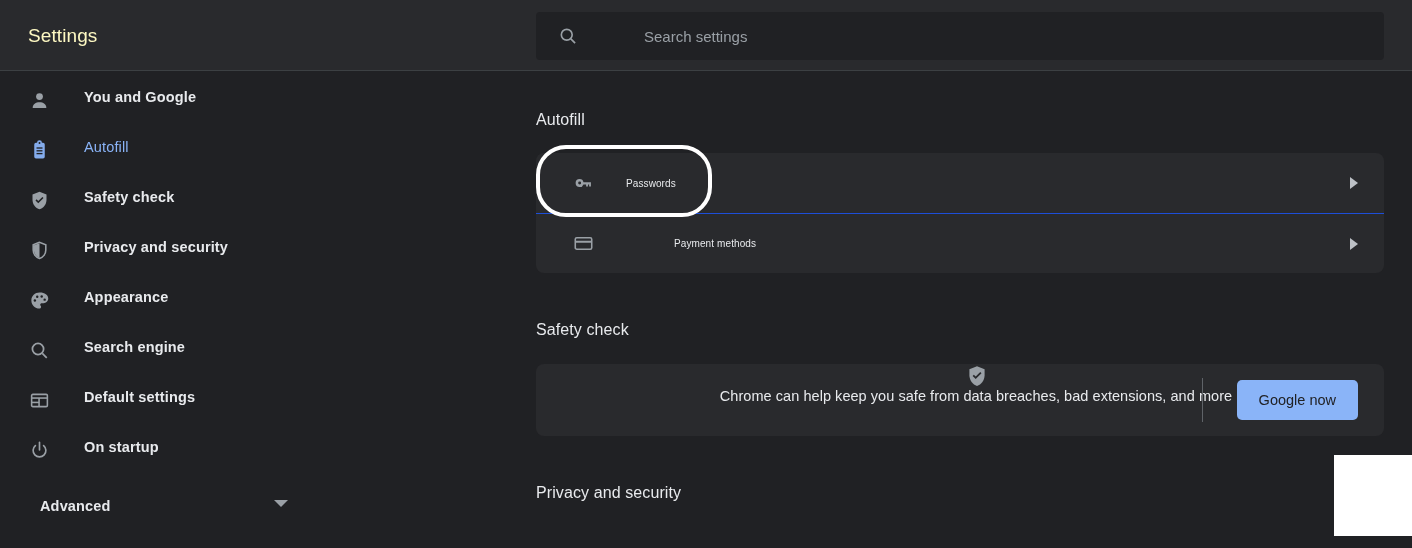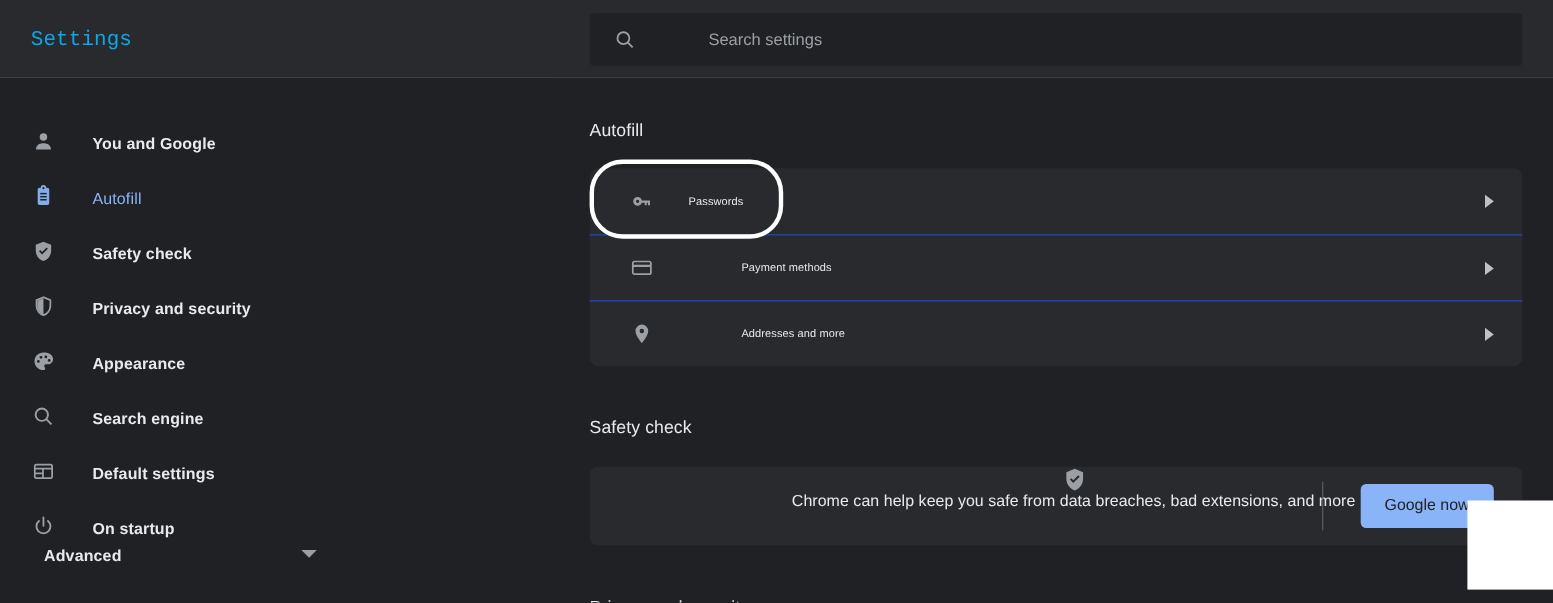--- a/index.html
+++ b/index.html
@@ -29,23 +29,22 @@
     border-bottom: 1px solid #3c4043;
     display: flex;
     align-items: center;
   }
 
   .settings-title {
     position: absolute;
     left: 28px;
     top: 25px;
     font-size: 19px;
-    color: #0ea5e9;
+    color: #fef9c3;
     letter-spacing: .1px;
-    font-family: Liberation Mono, monospace;
   }
 
   .searchbox {
     position: absolute;
     left: 536px;
     top: 12px;
     width: 848px;
     height: 48px;
     background: #202124;
     border-radius: 4px;
@@ -79,21 +78,21 @@
     top: 71px;
     width: 500px;
     height: 477px;
     background: #202124;
     padding-top: 18px;
   }
 
   .nav-item {
     position: relative;
     display: flex;
-    align-items: flex-end;
+    align-items: flex-start;
     height: 50px;
     padding-left: 28px;
     cursor: pointer;
   }
   .nav-icon {
     width: 22px;
     height: 22px;
     flex: 0 0 22px;
     color: #9aa0a6;
     display: flex;
@@ -416,29 +415,20 @@
         <span class="row-icon">
           <svg viewBox="0 0 24 24" width="21" height="21" fill="none" stroke="currentColor" stroke-width="1.8">
             <rect x="2.6" y="5.4" width="18.8" height="13.2" rx="1.8"></rect>
             <line x1="2.6" y1="10" x2="21.4" y2="10" stroke-width="2.4"></line>
           </svg>
         </span>
         <span class="row-label">Payment methods</span>
         <span class="row-chevron"></span>
       </div>
 
-      <div class="card-row">
-        <span class="row-icon">
-          <svg viewBox="0 0 24 24" width="21" height="21" fill="currentColor">
-            <path d="M12 2.4a6.6 6.6 0 0 0-6.6 6.6c0 4.95 6.6 12.6 6.6 12.6s6.6-7.65 6.6-12.6A6.6 6.6 0 0 0 12 2.4zm0 8.95A2.35 2.35 0 1 1 12 6.65a2.35 2.35 0 0 1 0 4.7z"></path>
-          </svg>
-        </span>
-        <span class="row-label">Addresses and more</span>
-        <span class="row-chevron"></span>
-      </div>
     </div>
 
     <div class="section-title" style="margin-top:48px;">Safety check</div>
 
     <div class="safety-card" style="margin-top:25px;">
       <span class="safety-icon">
         <svg viewBox="0 0 24 24" width="24" height="24" fill="currentColor">
           <path d="M12 2.2 4.4 5.3v6c0 4.9 3.3 9.4 7.6 10.6 4.3-1.2 7.6-5.7 7.6-10.6v-6z"></path>
           <path d="M10.7 15.1 7.6 12l1.25-1.25 1.85 1.85 4.55-4.55L16.5 9.3z" fill="#292a2d"></path>
         </svg>

